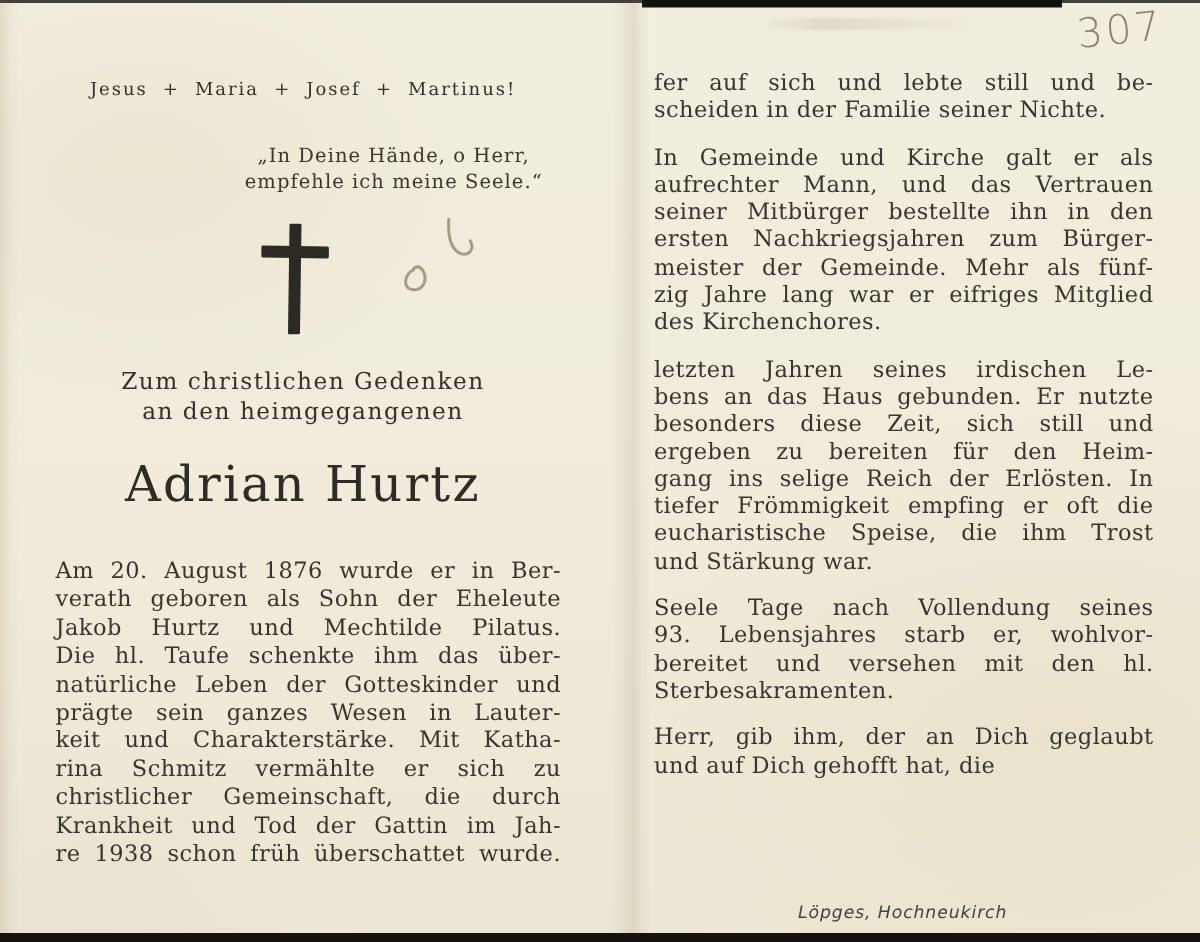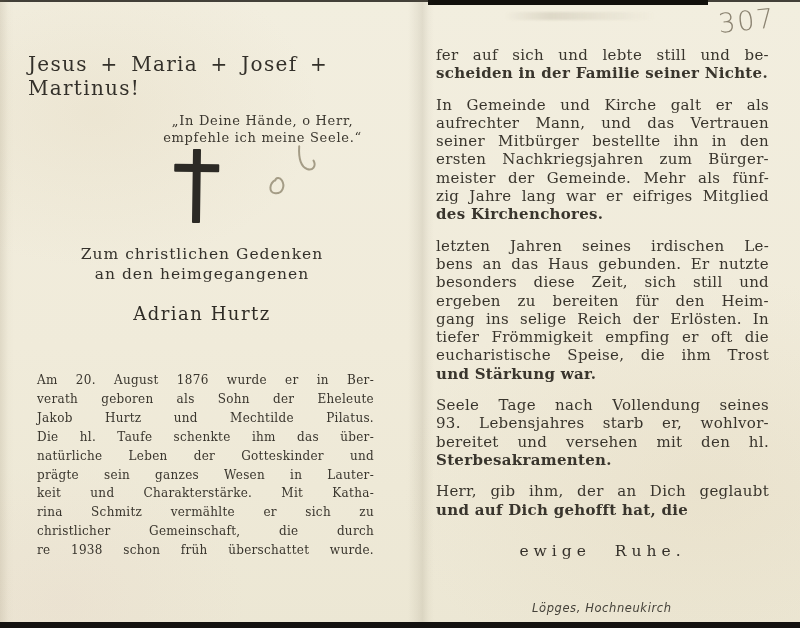--- a/index.html
+++ b/index.html
@@ -26,52 +26,52 @@
     position: absolute; top: 0; left: 408px; width: 26px; height: 628px;
     background: linear-gradient(90deg, transparent, rgba(95,85,60,0.07) 35%, rgba(95,85,60,0.12) 55%, rgba(95,85,60,0.03) 80%, transparent);
   }
   .faint-smudge { position: absolute; top: 12px; left: 505px; width: 150px; height: 8px;
     background: linear-gradient(90deg, transparent, rgba(130,120,95,0.18) 30%, rgba(130,120,95,0.10) 60%, transparent);
     border-radius: 4px; filter: blur(1px); }
 
   
   .invocation {
     position: absolute; top: 52px; left: 28px; width: 348px;
-    text-align: left; font-size: 20px; letter-spacing: 1.3px; word-spacing: 5px;
+    text-align: center; font-size: 12px; letter-spacing: 1.3px; word-spacing: 5px;
     color: #33302a; font-weight: 500;
   }
   .quote {
-    position: absolute; top: 112px; left: 140px; width: 245px;
+    position: absolute; top: 96px; left: 140px; width: 245px;
     text-align: center; font-size: 13px; line-height: 17px; letter-spacing: 0.7px;
     color: #3b372f;
   }
   .cross-wrap { position: absolute; top: 149px; left: 170px; width: 52px; height: 74px; }
   .scribble-wrap { position: absolute; top: 142px; left: 258px; width: 70px; height: 56px; transform: rotate(-12deg); }
   .memorial {
     position: absolute; top: 244px; left: 28px; width: 348px;
     text-align: center; font-size: 15.5px; line-height: 20px; letter-spacing: 1px;
     color: #34312b;
   }
   .deceased-name {
     position: absolute; top: 303px; left: 28px; width: 348px;
-    text-align: center; font-size: 18px; letter-spacing: 1.5px; color: #2f2c26;
+    text-align: center; font-size: 33px; letter-spacing: 1.5px; color: #2f2c26;
   }
   .bio {
     position: absolute; top: 371px; left: 37px; width: 337px;
-    font-size: 12px; line-height: 18.9px; letter-spacing: 0.3px; color: #39352d;
+    font-size: 15px; line-height: 18.9px; letter-spacing: 0.3px; color: #39352d;
   }
 
   
   .right-col {
     position: absolute; top: 46px; left: 436px; width: 333px;
     font-size: 15px; line-height: 18.3px; letter-spacing: 0.3px; color: #39352d;
     display: flex; flex-direction: column; gap: 13px;
   }
   .pline { text-align: justify; text-align-last: justify; white-space: nowrap; }
-  .pline.last { text-align-last: left; font-weight: bold; }
+  .pline.last { text-align-last: left; }
   .closing-line {
     margin-top: 10px; text-align: center;
     letter-spacing: 5px; word-spacing: 14px; white-space: nowrap;
     font-size: 15.5px; color: #34302a;
   }
   .printer-mark {
     position: absolute; top: 601px; left: 532px;
     font-family: "DejaVu Sans", sans-serif; font-size: 11.5px; letter-spacing: 0.6px;
     color: #45423a;
     font-style: italic;
@@ -130,20 +130,21 @@
     <div class="bio">
         <div class="pline">Am 20. August 1876 wurde er in Ber-</div>
         <div class="pline">verath geboren als Sohn der Eheleute</div>
         <div class="pline">Jakob Hurtz und Mechtilde Pilatus.</div>
         <div class="pline">Die hl. Taufe schenkte ihm das über-</div>
         <div class="pline">natürliche Leben der Gotteskinder und</div>
         <div class="pline">prägte sein ganzes Wesen in Lauter-</div>
         <div class="pline">keit und Charakterstärke. Mit Katha-</div>
         <div class="pline">rina Schmitz vermählte er sich zu</div>
         <div class="pline">christlicher Gemeinschaft, die durch</div>
+        <div class="pline">Krankheit und Tod der Gattin im Jah-</div>
         <div class="pline">re 1938 schon früh überschattet wurde.</div>
       </div>
   </div>
 
   <div>
     <div class="right-col">
       <div style="display: flex; flex-direction: column; gap: 13px;">
           <div>
             <div class="pline">fer auf sich und lebte still und be-</div>
             <div class="pline last">scheiden in der Familie seiner Nichte.</div>
@@ -171,21 +172,20 @@
             <div class="pline">Seele Tage nach Vollendung seines</div>
             <div class="pline">93. Lebensjahres starb er, wohlvor-</div>
             <div class="pline">bereitet und versehen mit den hl.</div>
             <div class="pline last">Sterbesakramenten.</div>
           </div>
           <div>
             <div class="pline">Herr, gib ihm, der an Dich geglaubt</div>
             <div class="pline last">und auf Dich gehofft hat, die</div>
           </div>
         </div>
-      <div class="closing-line">ewige Ruhe.</div>
     </div>
     <div class="printer-mark">Löpges, Hochneukirch</div>
   </div>
 
   <div class="hand-number">307</div>
 
   <div class="edge-bottom"></div>
 </div>
 
 </body></html>

